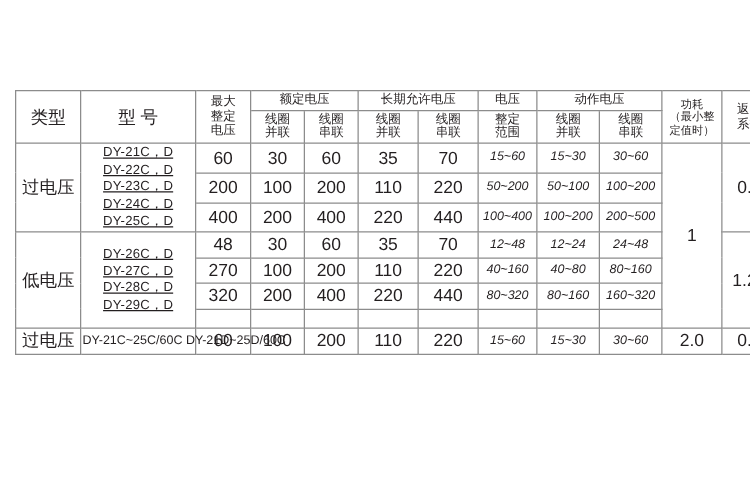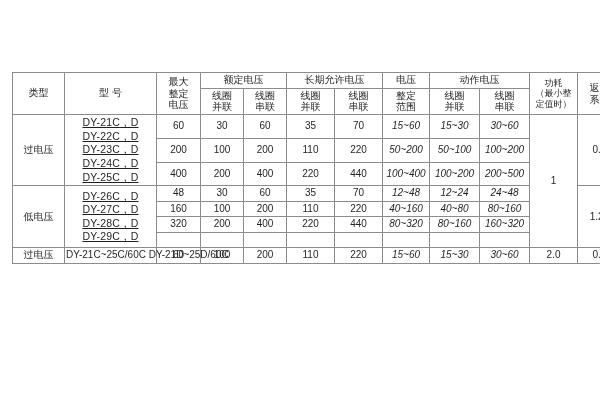--- a/index.html
+++ b/index.html
@@ -33,36 +33,36 @@
     padding: 1px 1px;
     font-weight: normal;
     line-height: 1.25;
     color: #231f20;
   }
   .vstack {
     display: block;
     line-height: 1.18;
   }
   .type-cell {
-    font-size: 10px;
+    font-size: 14px;
   }
   .model-cell {
     font-size: 10.5px;
     text-align: left;
     padding-left: 10px;
     letter-spacing: 0.2px;
     white-space: nowrap;
   }
   .model-cell .ln {
     display: block;
     line-height: 1.3;
     text-decoration: underline;
   }
   .num {
-    font-size: 10px;
+    font-size: 14px;
   }
   .rng {
     font-size: 10px;
     font-style: italic;
   }
   .small-note {
     font-size: 9px;
     line-height: 1.2;
   }
   .wide-model {
@@ -203,21 +203,21 @@
         <td class="num">30</td>
         <td class="num">60</td>
         <td class="num">35</td>
         <td class="num">70</td>
         <td class="rng">12~48</td>
         <td class="rng">12~24</td>
         <td class="rng">24~48</td>
         <td rowspan="4" class="num">1.25</td>
       </tr>
       <tr>
-        <td class="num">160</td>
+        <td class="num">270</td>
         <td class="num">100</td>
         <td class="num">200</td>
         <td class="num">110</td>
         <td class="num">220</td>
         <td class="rng">40~160</td>
         <td class="rng">40~80</td>
         <td class="rng">80~160</td>
       </tr>
       <tr>
         <td class="num">320</td>

